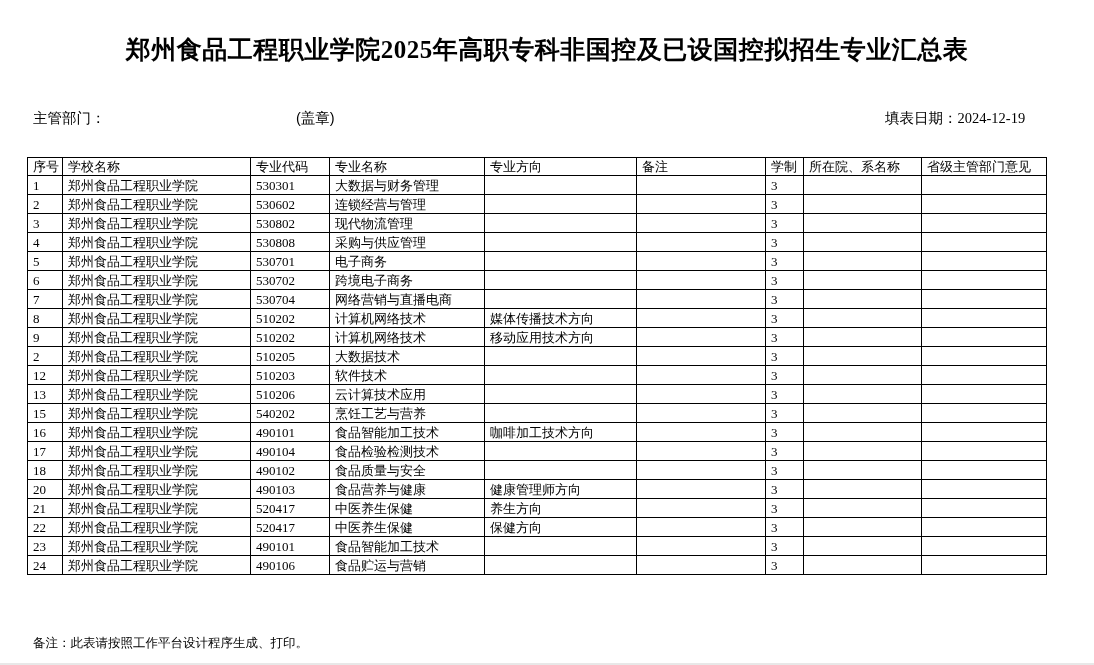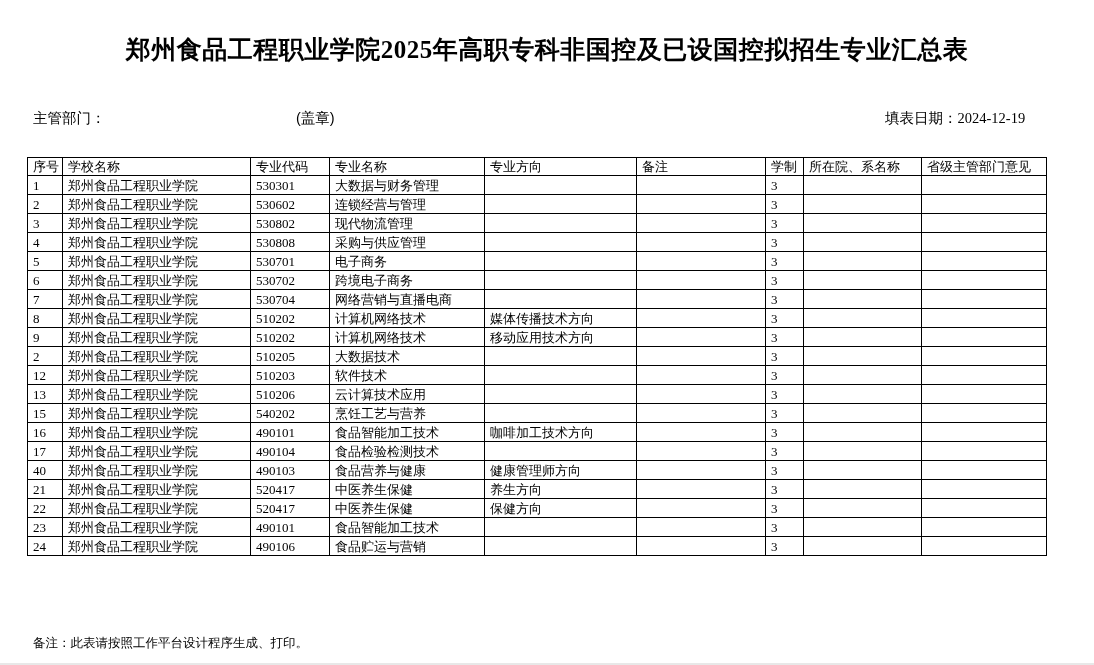--- a/index.html
+++ b/index.html
@@ -261,21 +261,32 @@
           <td>郑州食品工程职业学院</td>
           <td>490104</td>
           <td>食品检验检测技术</td>
           <td></td>
           <td></td>
           <td>3</td>
           <td></td>
           <td></td>
         </tr>
         <tr>
-          <td>40</td>
+          <td>18</td>
+          <td>郑州食品工程职业学院</td>
+          <td>490102</td>
+          <td>食品质量与安全</td>
+          <td></td>
+          <td></td>
+          <td>3</td>
+          <td></td>
+          <td></td>
+        </tr>
+        <tr>
+          <td>20</td>
           <td>郑州食品工程职业学院</td>
           <td>490103</td>
           <td>食品营养与健康</td>
           <td>健康管理师方向</td>
           <td></td>
           <td>3</td>
           <td></td>
           <td></td>
         </tr>
         <tr>

